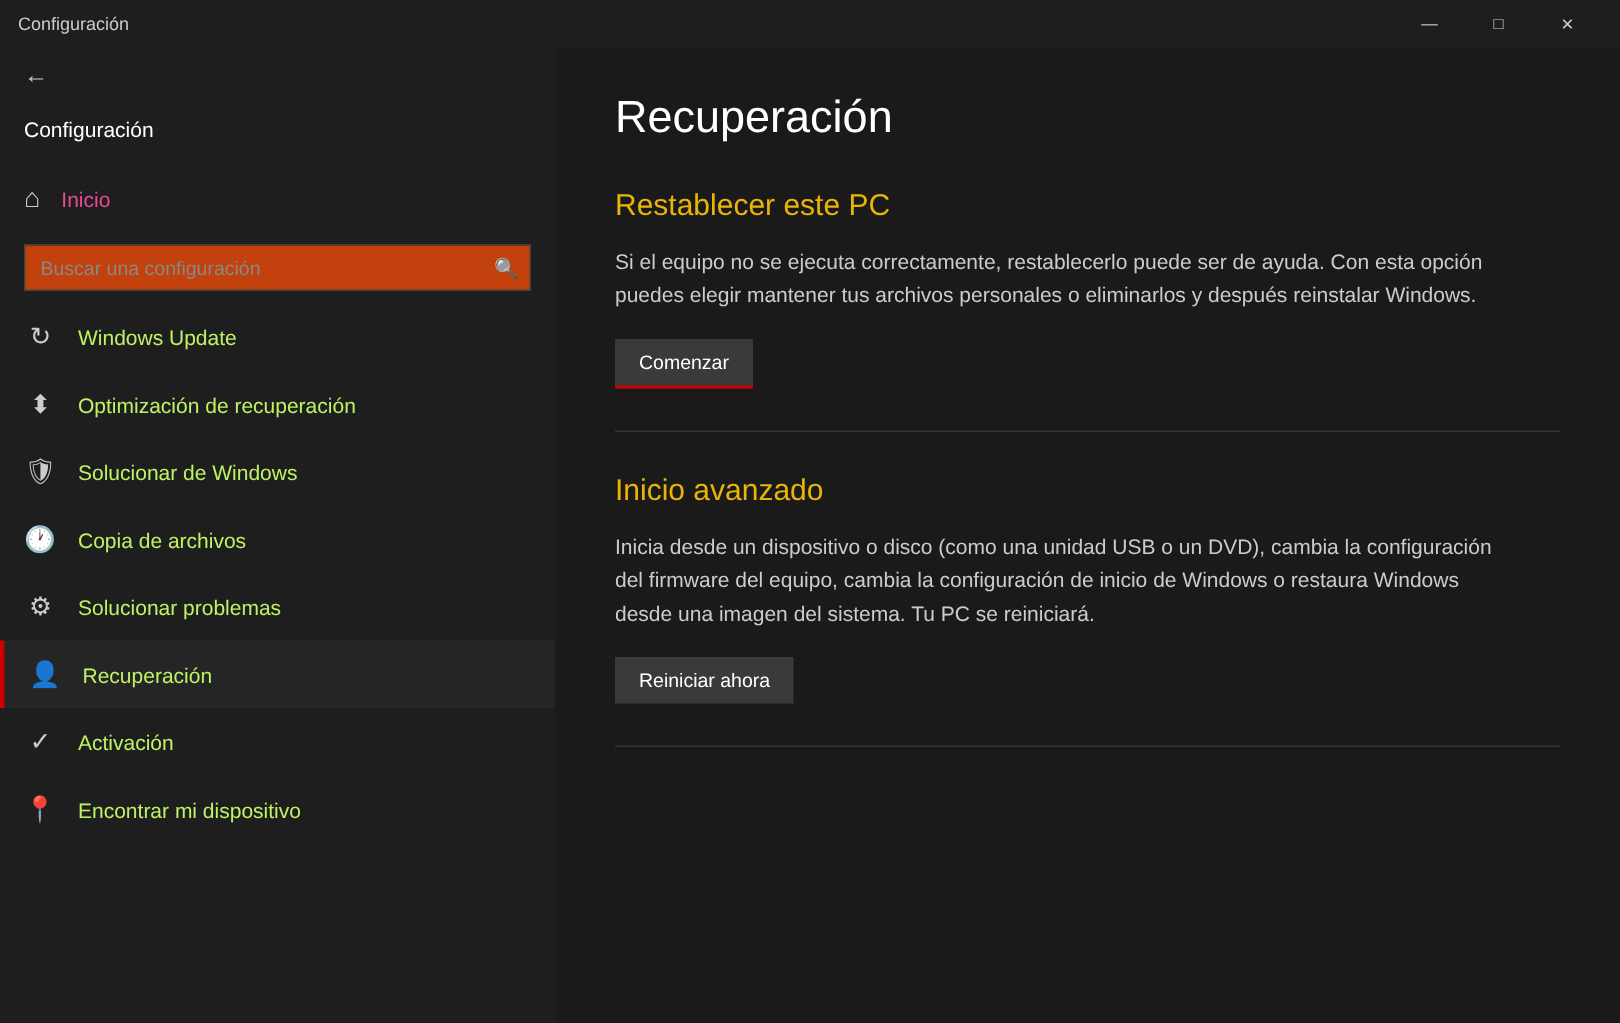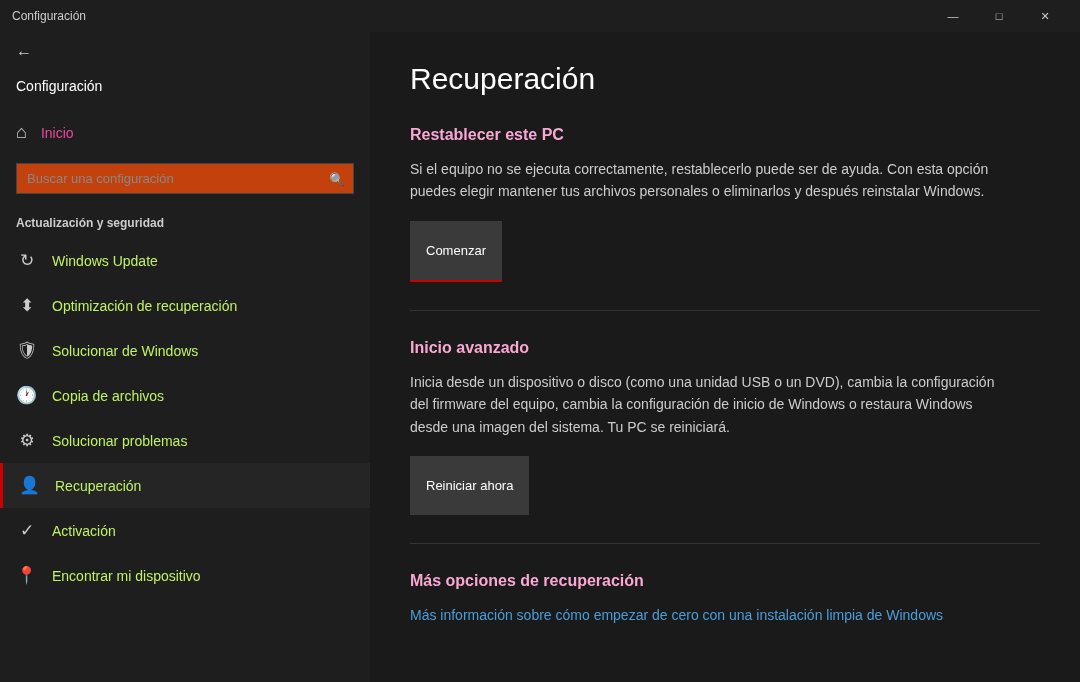--- a/index.html
+++ b/index.html
@@ -164,39 +164,39 @@
     }
 
     .page-title {
       font-size: 30px;
       font-weight: 300;
       color: #ffffff;
       margin-bottom: 30px;
     }
 
     .section-title {
-      font-size: 16px;
-      font-weight: 700;
-      color: #f9a8d4;
+      font-size: 20px;
+      font-weight: 400;
+      color: #eab308;
       margin-bottom: 14px;
     }
 
     .section-description {
       font-size: 14px;
       color: #cccccc;
       line-height: 1.6;
       margin-bottom: 18px;
       max-width: 600px;
     }
 
     .btn {
       background: #3a3a3a;
       color: #ffffff;
       border: none;
-      padding: 22px 16px;
+      padding: 8px 16px;
       font-size: 13px;
       cursor: pointer;
       display: inline-block;
       font-family: 'Segoe UI', Arial, sans-serif;
     }
     .btn-comenzar {
       border-bottom: 2px solid #cc0000;
     }
 
     .section-divider {
@@ -245,21 +245,20 @@
     <div class="sidebar-home">
       <span class="sidebar-home-icon">⌂</span>
       <span class="sidebar-home-label">Inicio</span>
     </div>
 
     <div class="sidebar-search">
       <input type="text" placeholder="Buscar una configuración" style="">
       <span class="sidebar-search-icon">🔍</span>
     </div>
 
-    <div class="sidebar-section-title">Actualización y seguridad</div>
 
     <div class="sidebar-item">
       <span class="sidebar-item-icon">↻</span>
       <span class="sidebar-item-label">Windows Update</span>
     </div>
 
     <div class="sidebar-item">
       <span class="sidebar-item-icon">⬍</span>
       <span class="sidebar-item-label">Optimización de recuperación</span>
     </div>
@@ -309,19 +308,15 @@
     <hr class="section-divider">
 
     <div>
       <h2 class="section-title">Inicio avanzado</h2>
       <p class="section-description">Inicia desde un dispositivo o disco (como una unidad USB o un DVD), cambia la configuración del firmware del equipo, cambia la configuración de inicio de Windows o restaura Windows desde una imagen del sistema. Tu PC se reiniciará.</p>
       <button class="btn">Reiniciar ahora</button>
     </div>
 
     <hr class="section-divider">
 
-    <div>
-      <h2 class="section-title">Más opciones de recuperación</h2>
-      <a class="link-text">Más información sobre cómo empezar de cero con una instalación limpia de Windows</a>
-    </div>
 
   </div>
 </div>
 
 </body></html>

